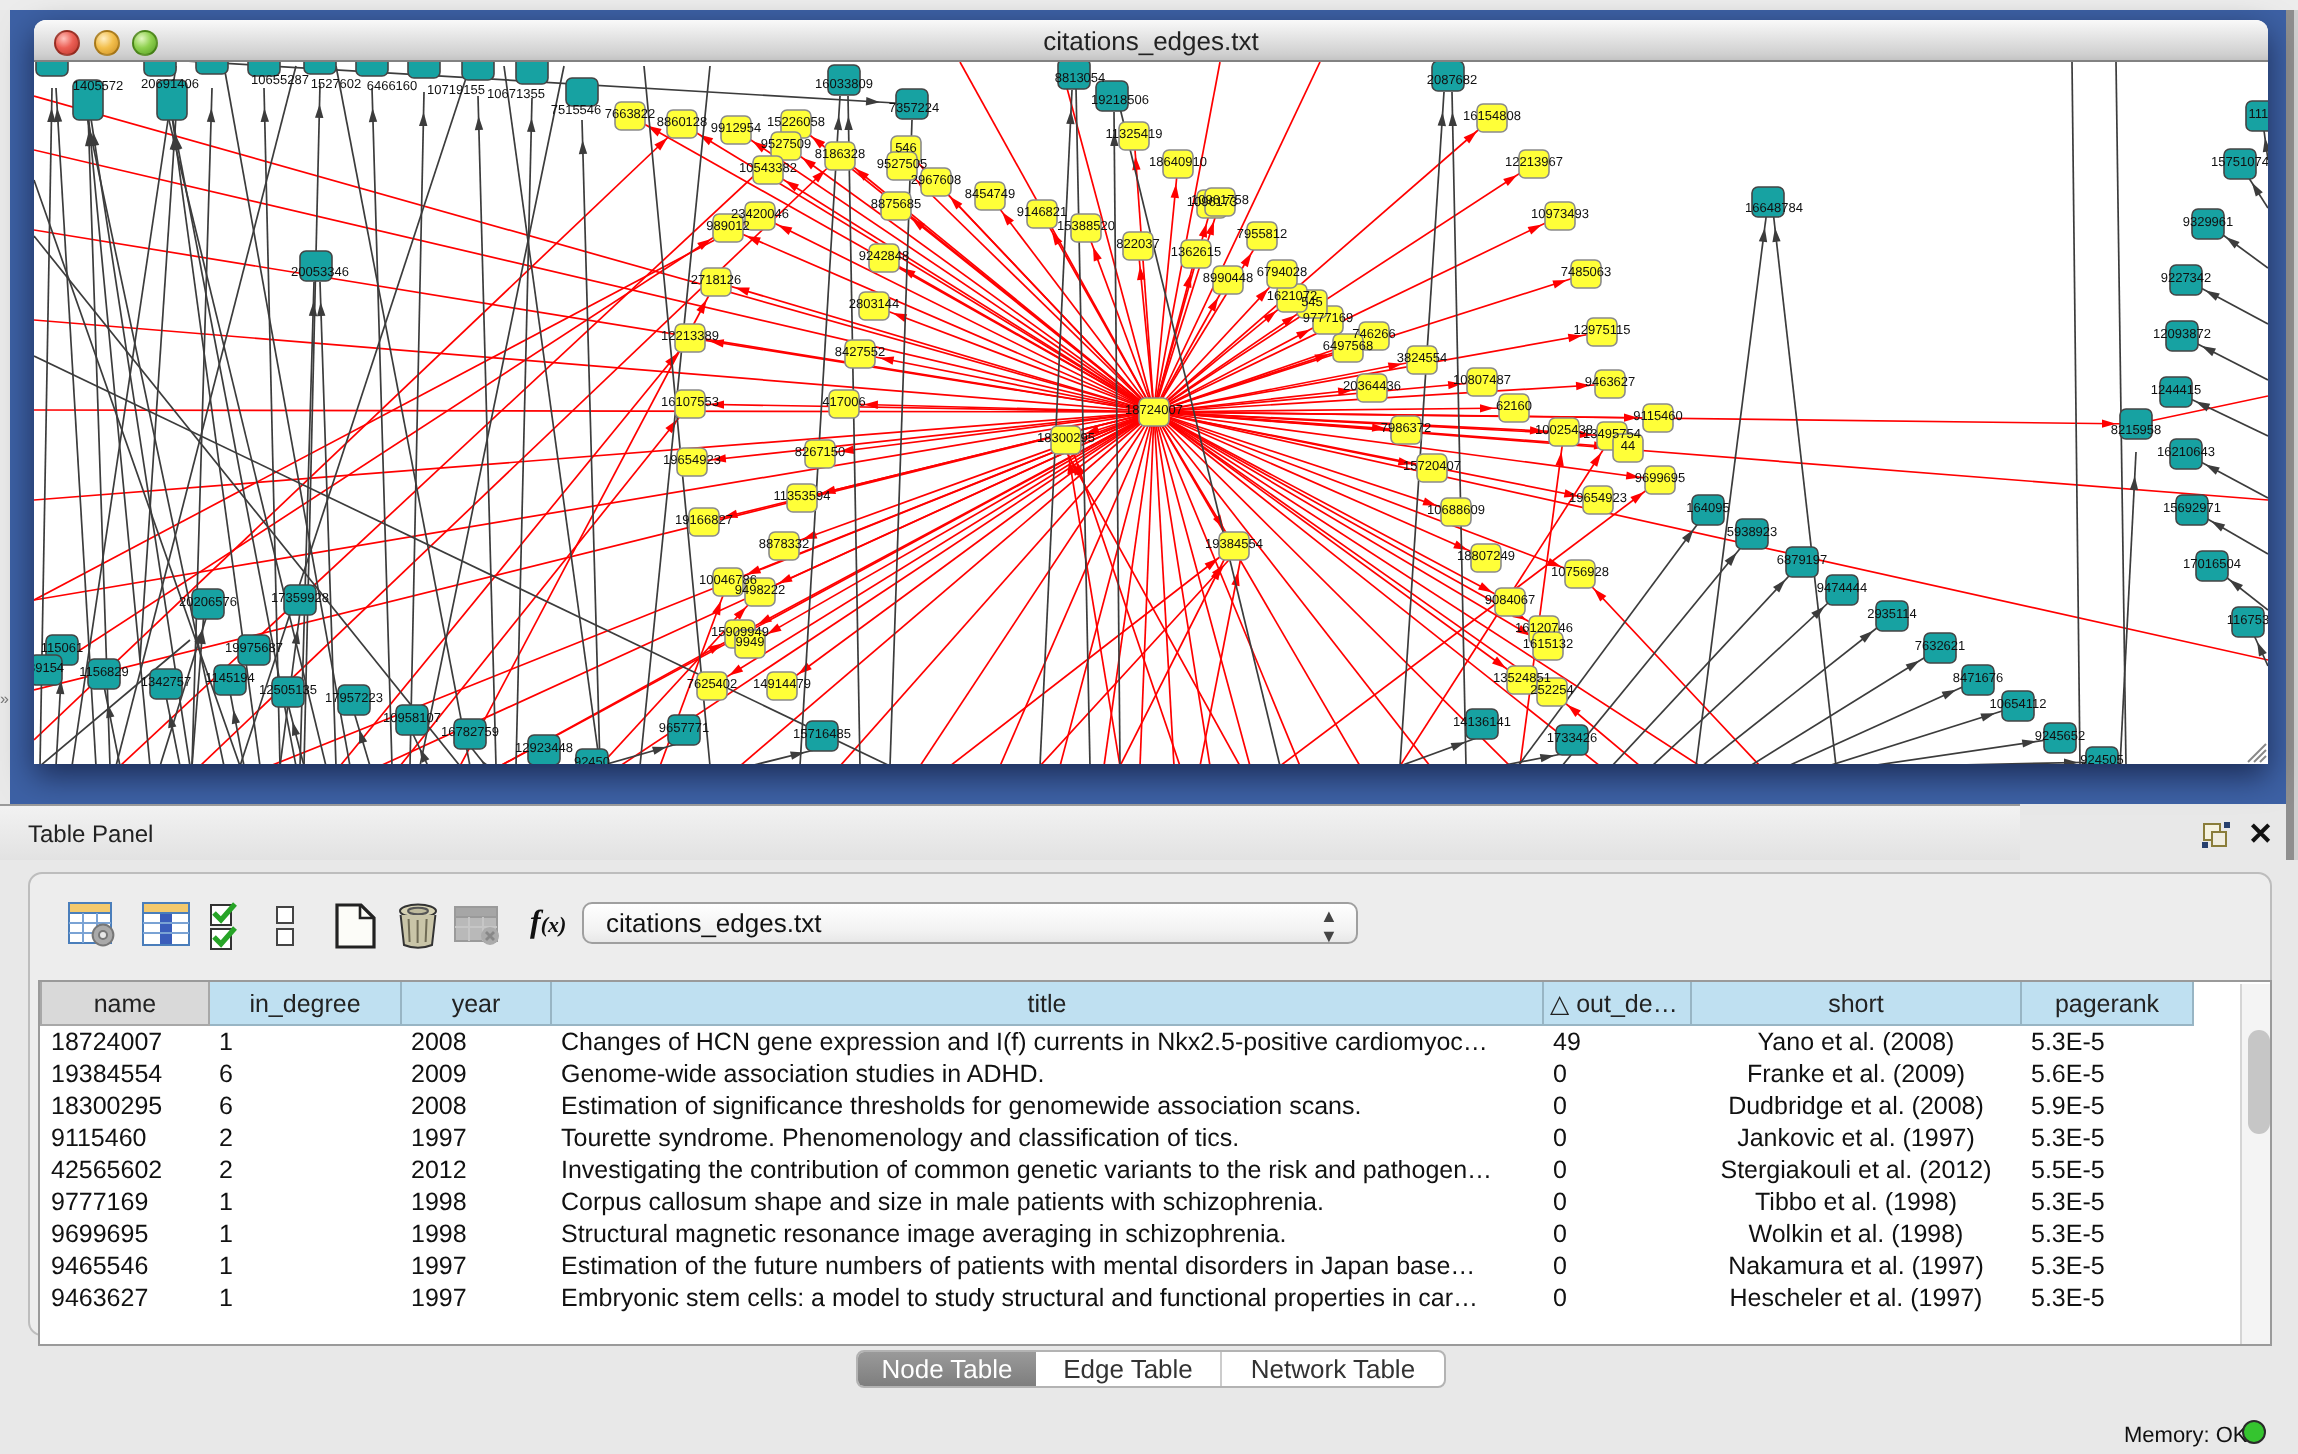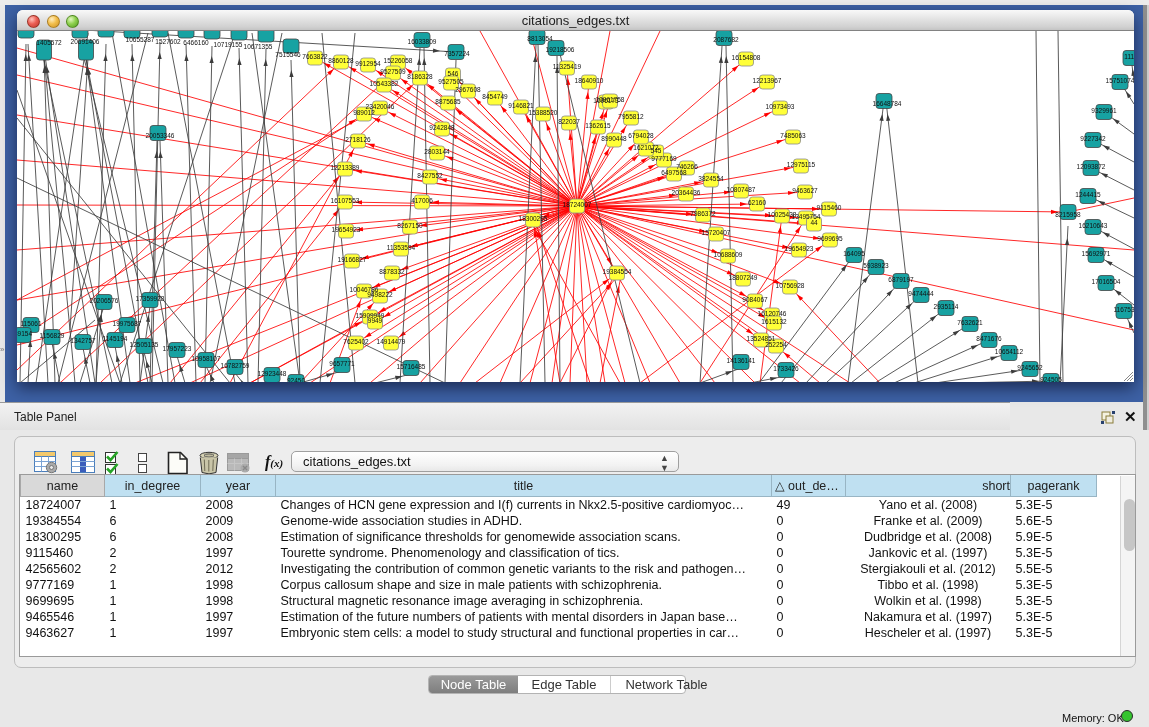--- a/index.html
+++ b/index.html
@@ -34,34 +34,34 @@
 #content{left:0;top:430px;width:1143px;height:297px;background:#e8e8e8;padding-left:28px;}
 #innerpanel{left:14px;top:6px;width:1122px;height:232px;background:#ededed;
   border:1px solid #bdbdbd;border-radius:7px;box-sizing:border-box;}
 
 .ti{top:14px;}
 #dropdown{left:276px;top:14px;width:388px;height:21px;background:linear-gradient(#fff,#f2f2f2 70%,#e8e8e8);
   border:1px solid #9f9f9f;border-radius:5px;box-sizing:border-box;}
 #ddtext{left:11px;top:2px;font-size:13px;color:#111;}
 #ddarr{left:368px;top:1px;font-size:9px;color:#444;line-height:10px;}
 
-#tbl{left:4px;top:37px;width:1117px;height:183px;background:#fff;border:1px solid #9a9a9a;box-sizing:border-box;overflow:hidden;}
+#tbl{left:4px;top:53px;width:1117px;height:183px;background:#fff;border:1px solid #9a9a9a;box-sizing:border-box;overflow:hidden;}
 table{border-collapse:collapse;table-layout:fixed;width:1073px;font-size:12.5px;color:#111;}
 th{height:21px;background:#bfe0f1;border:1px solid #98b5c4;border-top:none;font-weight:normal;
   font-size:12.5px;padding:0;text-align:center;color:#222;}
 th.c1{background:#d9d9d9;border-color:#a8a8a8;}
 th.c5{text-align:left;padding-left:3px;}
 td{height:16px;padding:0 0 0 5px;white-space:nowrap;overflow:hidden;}
 .c1{width:83px;} .c2{width:95px;} .c3{width:74px;} .c4{width:495px;}
-.c5{width:70px;} .c6{width:164px;text-align:right;} .c7{width:85px;}
+.c5{width:70px;} .c6{width:164px;} .c7{width:85px;}
 td.c6{text-align:center;padding:0;}
 #vscroll{left:1100px;top:1px;width:16px;height:181px;background:#f4f4f4;border-left:1px solid #d5d5d5;}
 #vthumb{left:2.5px;top:23px;width:11px;height:52px;background:#c6c6c6;border-radius:6px;}
 
-#tabs{left:428px;top:245px;width:258px;height:19px;background:#fff;border:1px solid #b3b3b3;
+#tabs{left:428px;top:245px;width:295px;height:19px;background:#fff;border:1px solid #b3b3b3;
   border-radius:4px;box-sizing:border-box;font-size:13px;color:#333;}
 #seg1{left:0;top:0;width:89px;height:17px;background:linear-gradient(#9a9a9a,#7e7e7e);
   border-radius:3px 0 0 3px;color:#fff;text-align:center;line-height:17px;}
 #seg2{left:89px;top:0;width:93px;height:17px;text-align:center;line-height:17px;border-right:1px solid #ccc;box-sizing:border-box;}
 #seg3{left:182px;top:0;width:111px;height:17px;text-align:center;line-height:17px;}
 
 #mem{left:1062px;top:282px;font-size:11px;color:#111;}
 #memdot{left:1121px;top:280px;width:12px;height:12px;border-radius:50%;background:#35c42f;border:1.5px solid #2a2a2a;box-sizing:border-box;}
 text{user-select:none;}
 </style></head>

